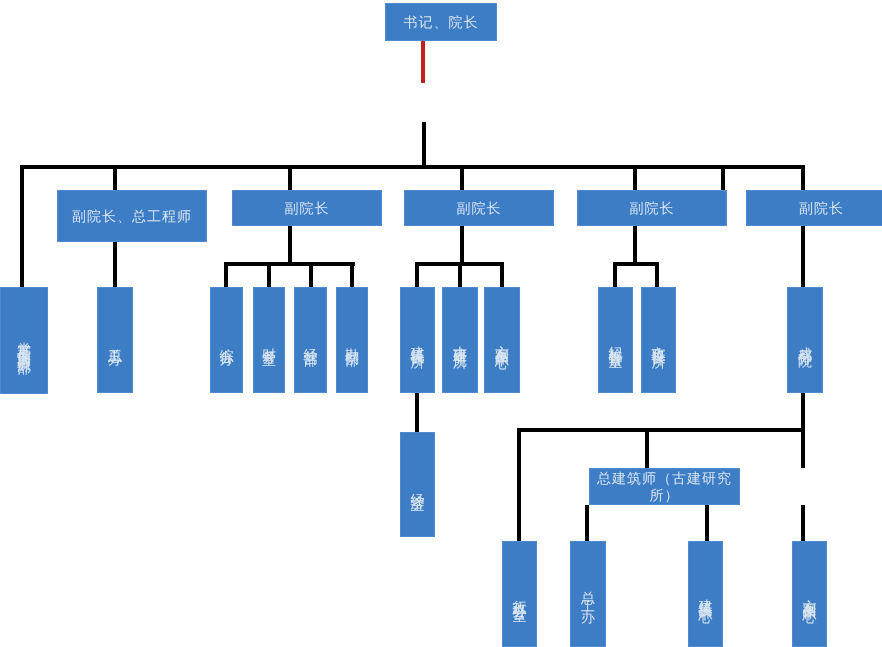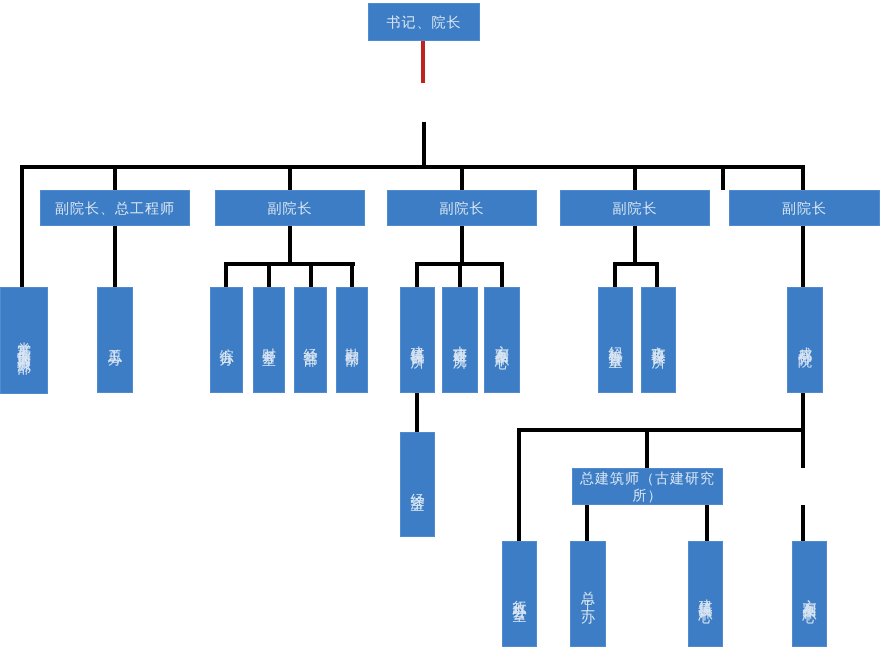--- a/index.html
+++ b/index.html
@@ -18,35 +18,35 @@
     border: 1px solid #4f8bce;
     box-sizing: border-box;
     color: #d9e5f2;
     font-size: 14px;
     display: flex;
     align-items: center;
     justify-content: center;
     text-align: center;
     line-height: 1.2;
   }
-  .hnode { letter-spacing: 1px; }
+  .hnode { letter-spacing: 1px; margin-left: 17px; }
   .vnode {
     writing-mode: vertical-lr;
     letter-spacing: 2px;
   }
   .vnode .vline { display: block; }
   .wide-space { letter-spacing: 10px; }
   
   .ln { position: absolute; background: #000000; }
   .ln-red { position: absolute; background: #bf2221; }
 
   
   #b-shuji     { left:368px; top:3px;   width:112px; height:38px; }
   #b-changwu   { left:366px; top:83px;  width:114px; height:39px; }
-  #b-fy1       { left:40px;  top:190px; width:150px; height:36px; }
+  #b-fy1       { left:40px;  top:190px; width:150px; height:52px; }
   #b-fy2       { left:215px; top:190px; width:150px; height:36px; }
   #b-fy3       { left:387px; top:190px; width:150px; height:36px; }
   #b-fy4       { left:560px; top:190px; width:150px; height:36px; }
   #b-fy5       { left:729px; top:190px; width:151px; height:36px; }
   #b-dangqun   { left:0px;   top:287px; width:48px;  height:107px; }
   #b-zgb1      { left:97px;  top:287px; width:36px;  height:106px; }
   #b-zonghe    { left:210px; top:287px; width:33px;  height:106px; }
   #b-caiwu     { left:253px; top:287px; width:32px;  height:106px; }
   #b-jingying  { left:294px; top:287px; width:33px;  height:106px; }
   #b-kancha    { left:336px; top:287px; width:32px;  height:106px; }

